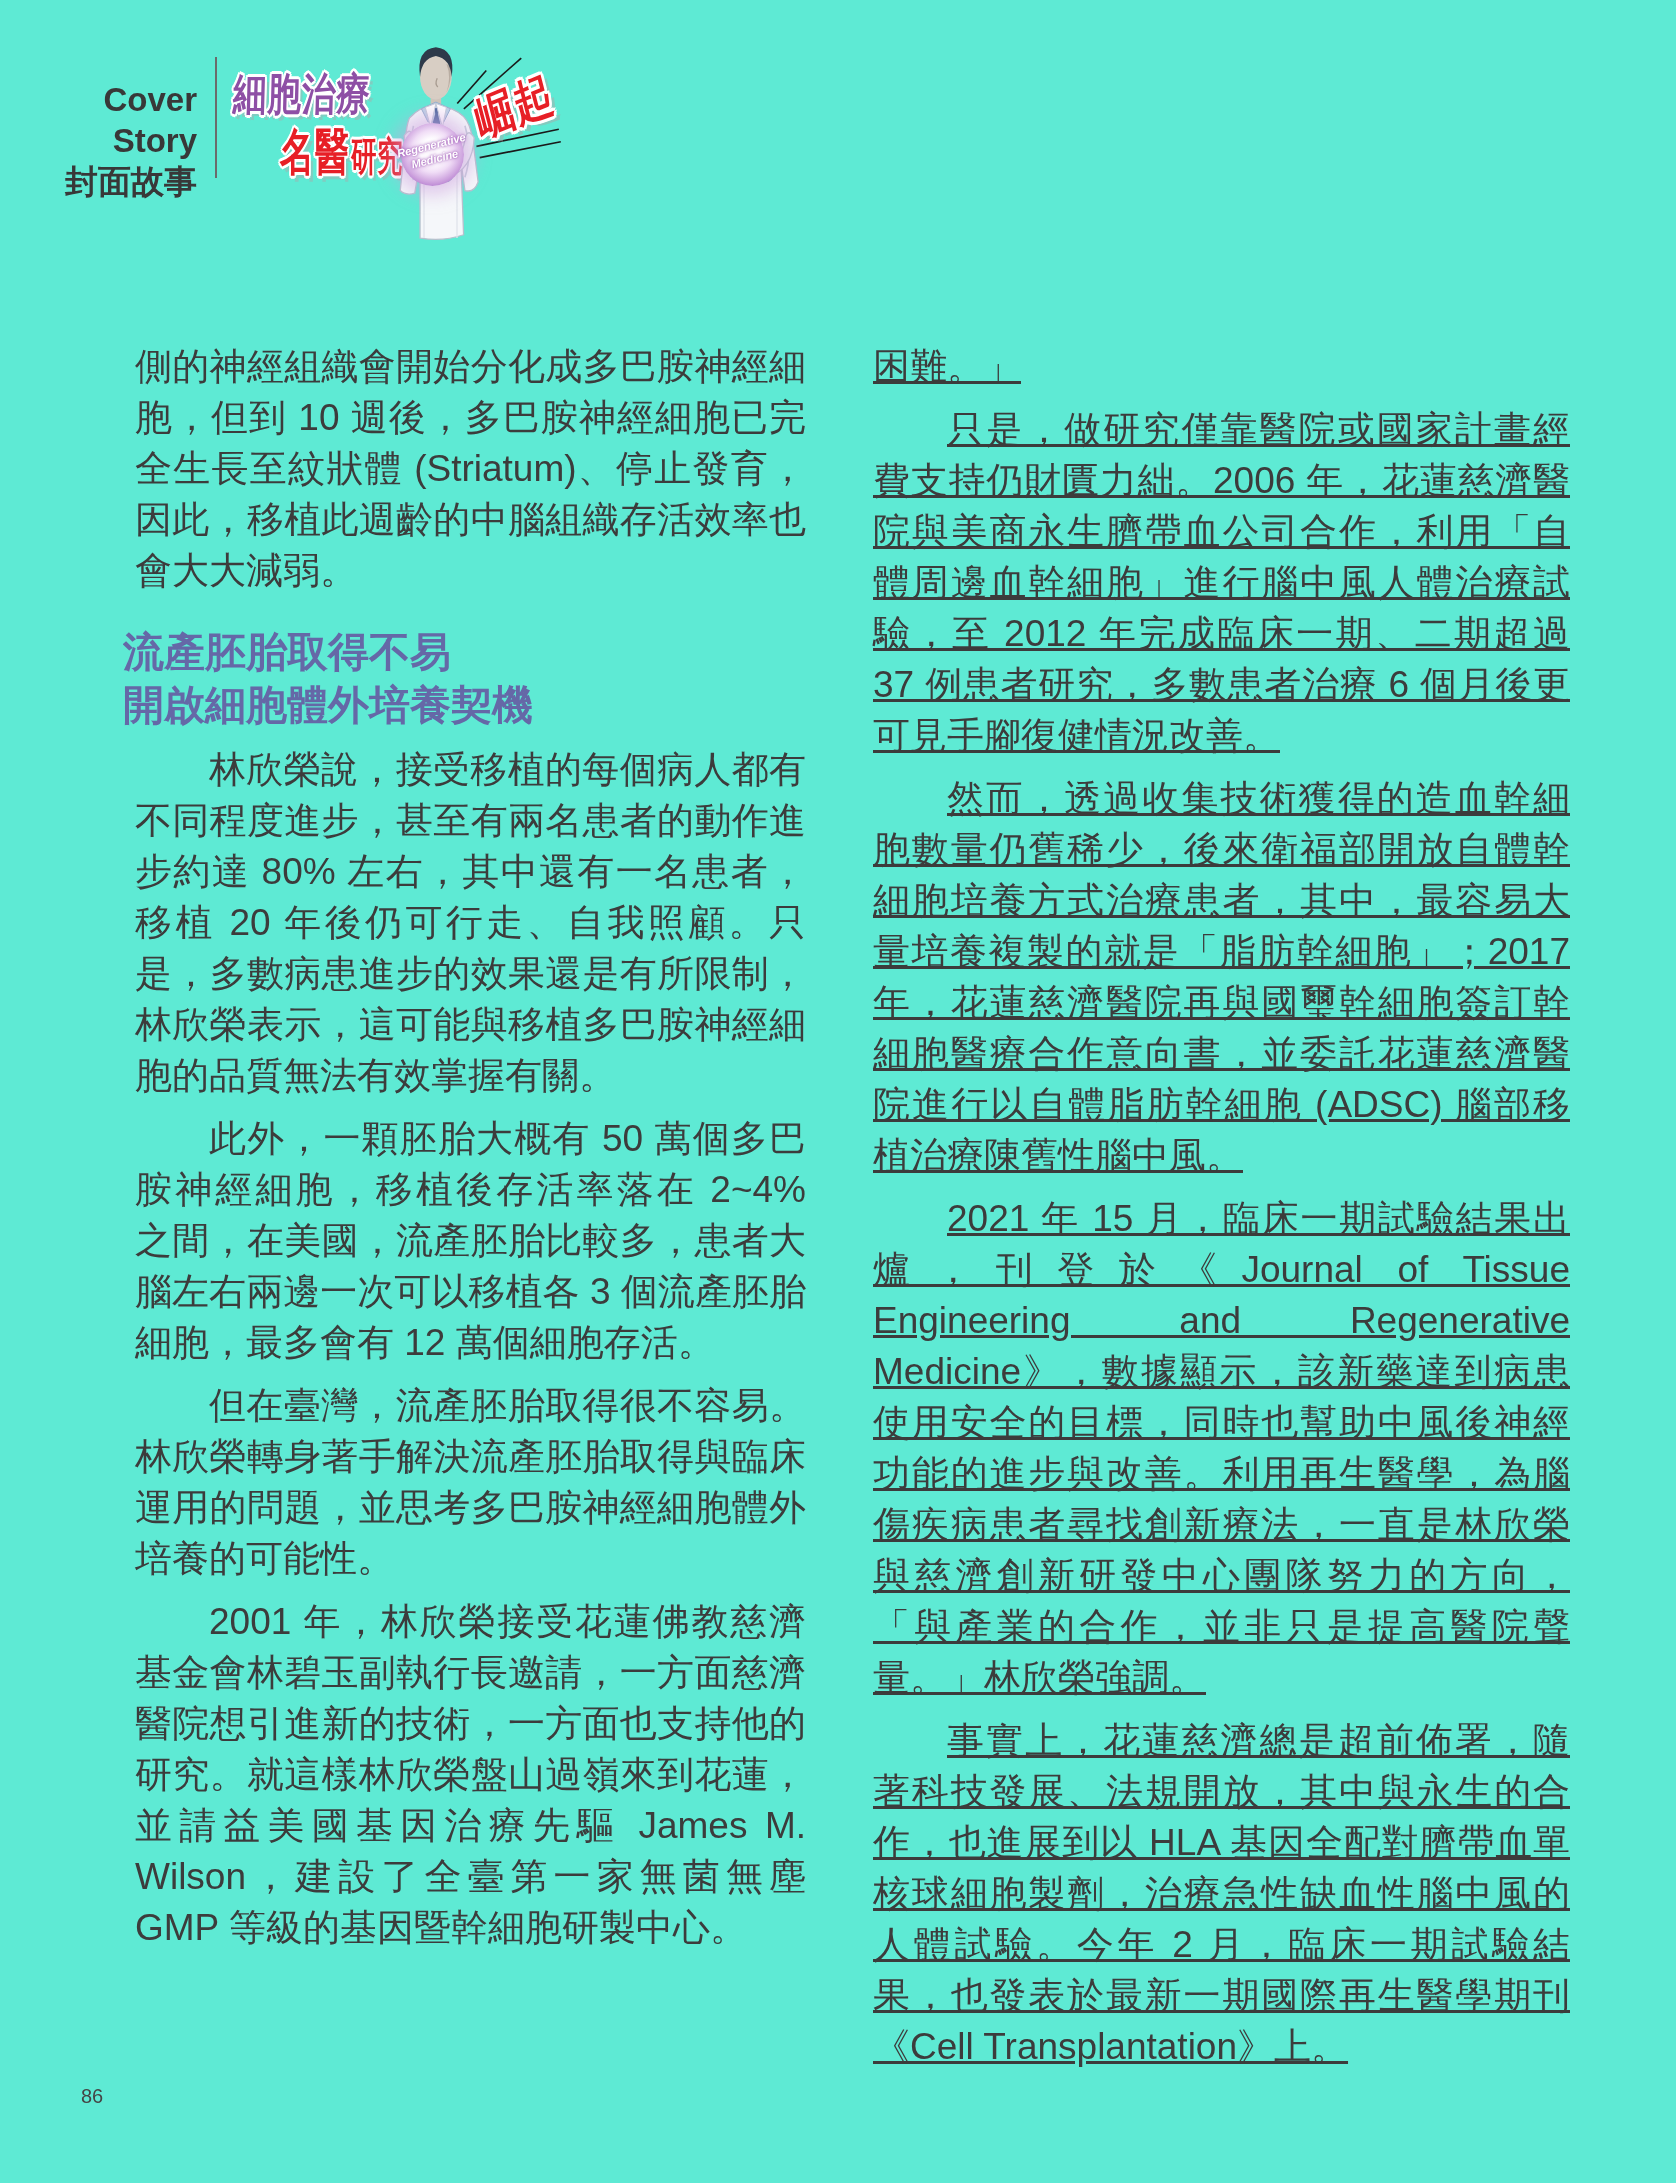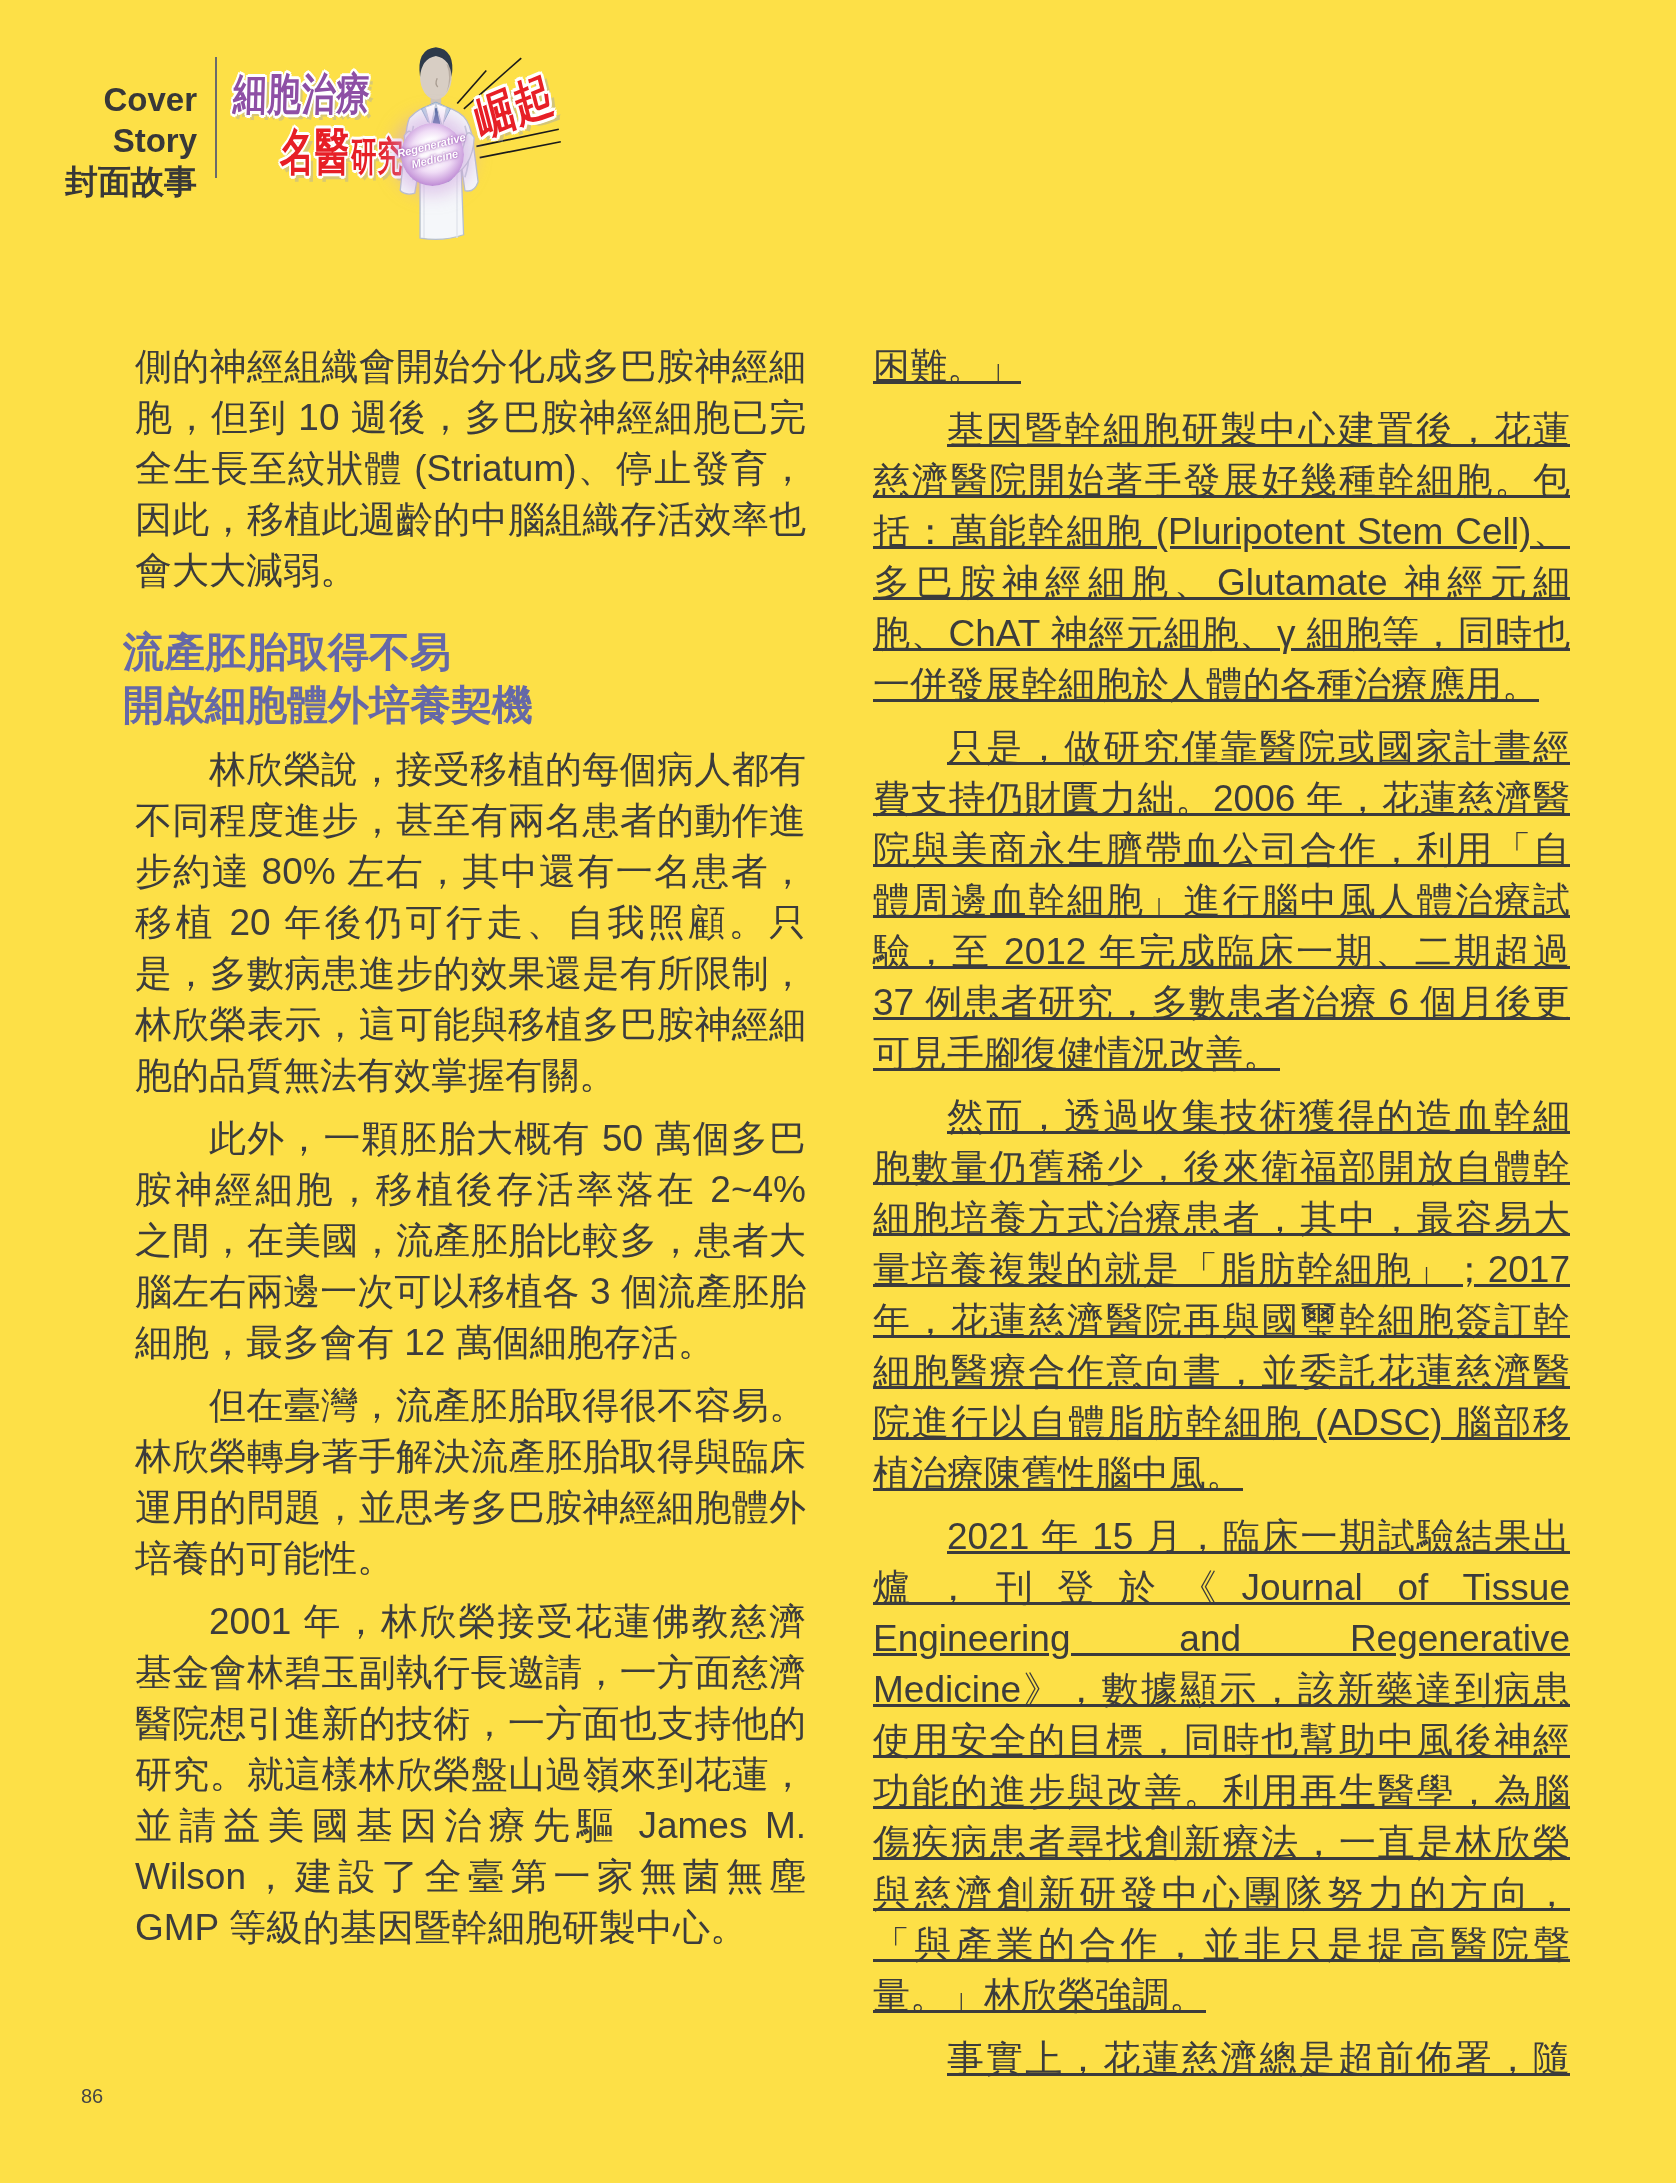--- a/index.html
+++ b/index.html
@@ -8,21 +8,21 @@
     --c-heading:#6568a7;
     --c-body:#3c3c3c;
     --c-kicker:#383838;
     --c-divider:#6b6b6b;
     --c-pageno:#454545;
   }
   html,body{margin:0;padding:0;background:#ffffff;}
   .page{
     position:relative;
     width:1676px;height:2183px;
-    background:#fde047;
+    background:#5eead4;
     font-family:"Liberation Sans","DejaVu Sans",sans-serif;
     overflow:hidden;
   }
 
   
   .kicker{
     position:absolute;left:58px;top:79px;width:139px;
     text-align:right;color:var(--c-kicker);
     font-weight:bold;line-height:41px;font-size:33px;
   }
@@ -178,21 +178,20 @@
         <p class="para noindent">側的神經組織會開始分化成多巴胺神經細胞，但到 10 週後，多巴胺神經細胞已完全生長至紋狀體 (Striatum)、停止發育，因此，移植此週齡的中腦組織存活效率也會大大減弱。</p>
         <h2 class="subhead">流產胚胎取得不易
 開啟細胞體外培養契機</h2>
         <p class="para">林欣榮說，接受移植的每個病人都有不同程度進步，甚至有兩名患者的動作進步約達 80% 左右，其中還有一名患者，移植 20 年後仍可行走、自我照顧。只是，多數病患進步的效果還是有所限制，林欣榮表示，這可能與移植多巴胺神經細胞的品質無法有效掌握有關。</p>
         <p class="para">此外，一顆胚胎大概有 50 萬個多巴胺神經細胞，移植後存活率落在 2~4% 之間，在美國，流產胚胎比較多，患者大腦左右兩邊一次可以移植各 3 個流產胚胎細胞，最多會有 12 萬個細胞存活。</p>
         <p class="para">但在臺灣，流產胚胎取得很不容易。林欣榮轉身著手解決流產胚胎取得與臨床運用的問題，並思考多巴胺神經細胞體外培養的可能性。</p>
         <p class="para">2001 年，林欣榮接受花蓮佛教慈濟基金會林碧玉副執行長邀請，一方面慈濟醫院想引進新的技術，一方面也支持他的研究。就這樣林欣榮盤山過嶺來到花蓮，並請益美國基因治療先驅 James M. Wilson，建設了全臺第一家無菌無塵 GMP 等級的基因暨幹細胞研製中心。</p>
       </div>
     <div class="col col-right" id="col-1">
         <p class="para noindent">困難。」</p>
-        <p class="para">基因暨幹細胞研製中心建置後，花蓮慈濟醫院開始著手發展好幾種幹細胞。包括：萬能幹細胞 (Pluripotent Stem Cell)、多巴胺神經細胞、Glutamate 神經元細胞、ChAT 神經元細胞、γ 細胞等，同時也一併發展幹細胞於人體的各種治療應用。</p>
         <p class="para">只是，做研究僅靠醫院或國家計畫經費支持仍財匱力絀。2006 年，花蓮慈濟醫院與美商永生臍帶血公司合作，利用「自體周邊血幹細胞」進行腦中風人體治療試驗，至 2012 年完成臨床一期、二期超過 37 例患者研究，多數患者治療 6 個月後更可見手腳復健情況改善。</p>
         <p class="para">然而，透過收集技術獲得的造血幹細胞數量仍舊稀少，後來衛福部開放自體幹細胞培養方式治療患者，其中，最容易大量培養複製的就是「脂肪幹細胞」；2017 年，花蓮慈濟醫院再與國璽幹細胞簽訂幹細胞醫療合作意向書，並委託花蓮慈濟醫院進行以自體脂肪幹細胞 (ADSC) 腦部移植治療陳舊性腦中風。</p>
         <p class="para">2021 年 15 月，臨床一期試驗結果出爐，刊登於《Journal of Tissue Engineering and Regenerative Medicine》，數據顯示，該新藥達到病患使用安全的目標，同時也幫助中風後神經功能的進步與改善。利用再生醫學，為腦傷疾病患者尋找創新療法，一直是林欣榮與慈濟創新研發中心團隊努力的方向，「與產業的合作，並非只是提高醫院聲量。」林欣榮強調。</p>
         <p class="para">事實上，花蓮慈濟總是超前佈署，隨著科技發展、法規開放，其中與永生的合作，也進展到以 HLA 基因全配對臍帶血單核球細胞製劑，治療急性缺血性腦中風的人體試驗。今年 2 月，臨床一期試驗結果，也發表於最新一期國際再生醫學期刊《Cell Transplantation》上。</p>
       </div>
   </main>
 
   <div class="pageno">86</div>
 </div>
 

